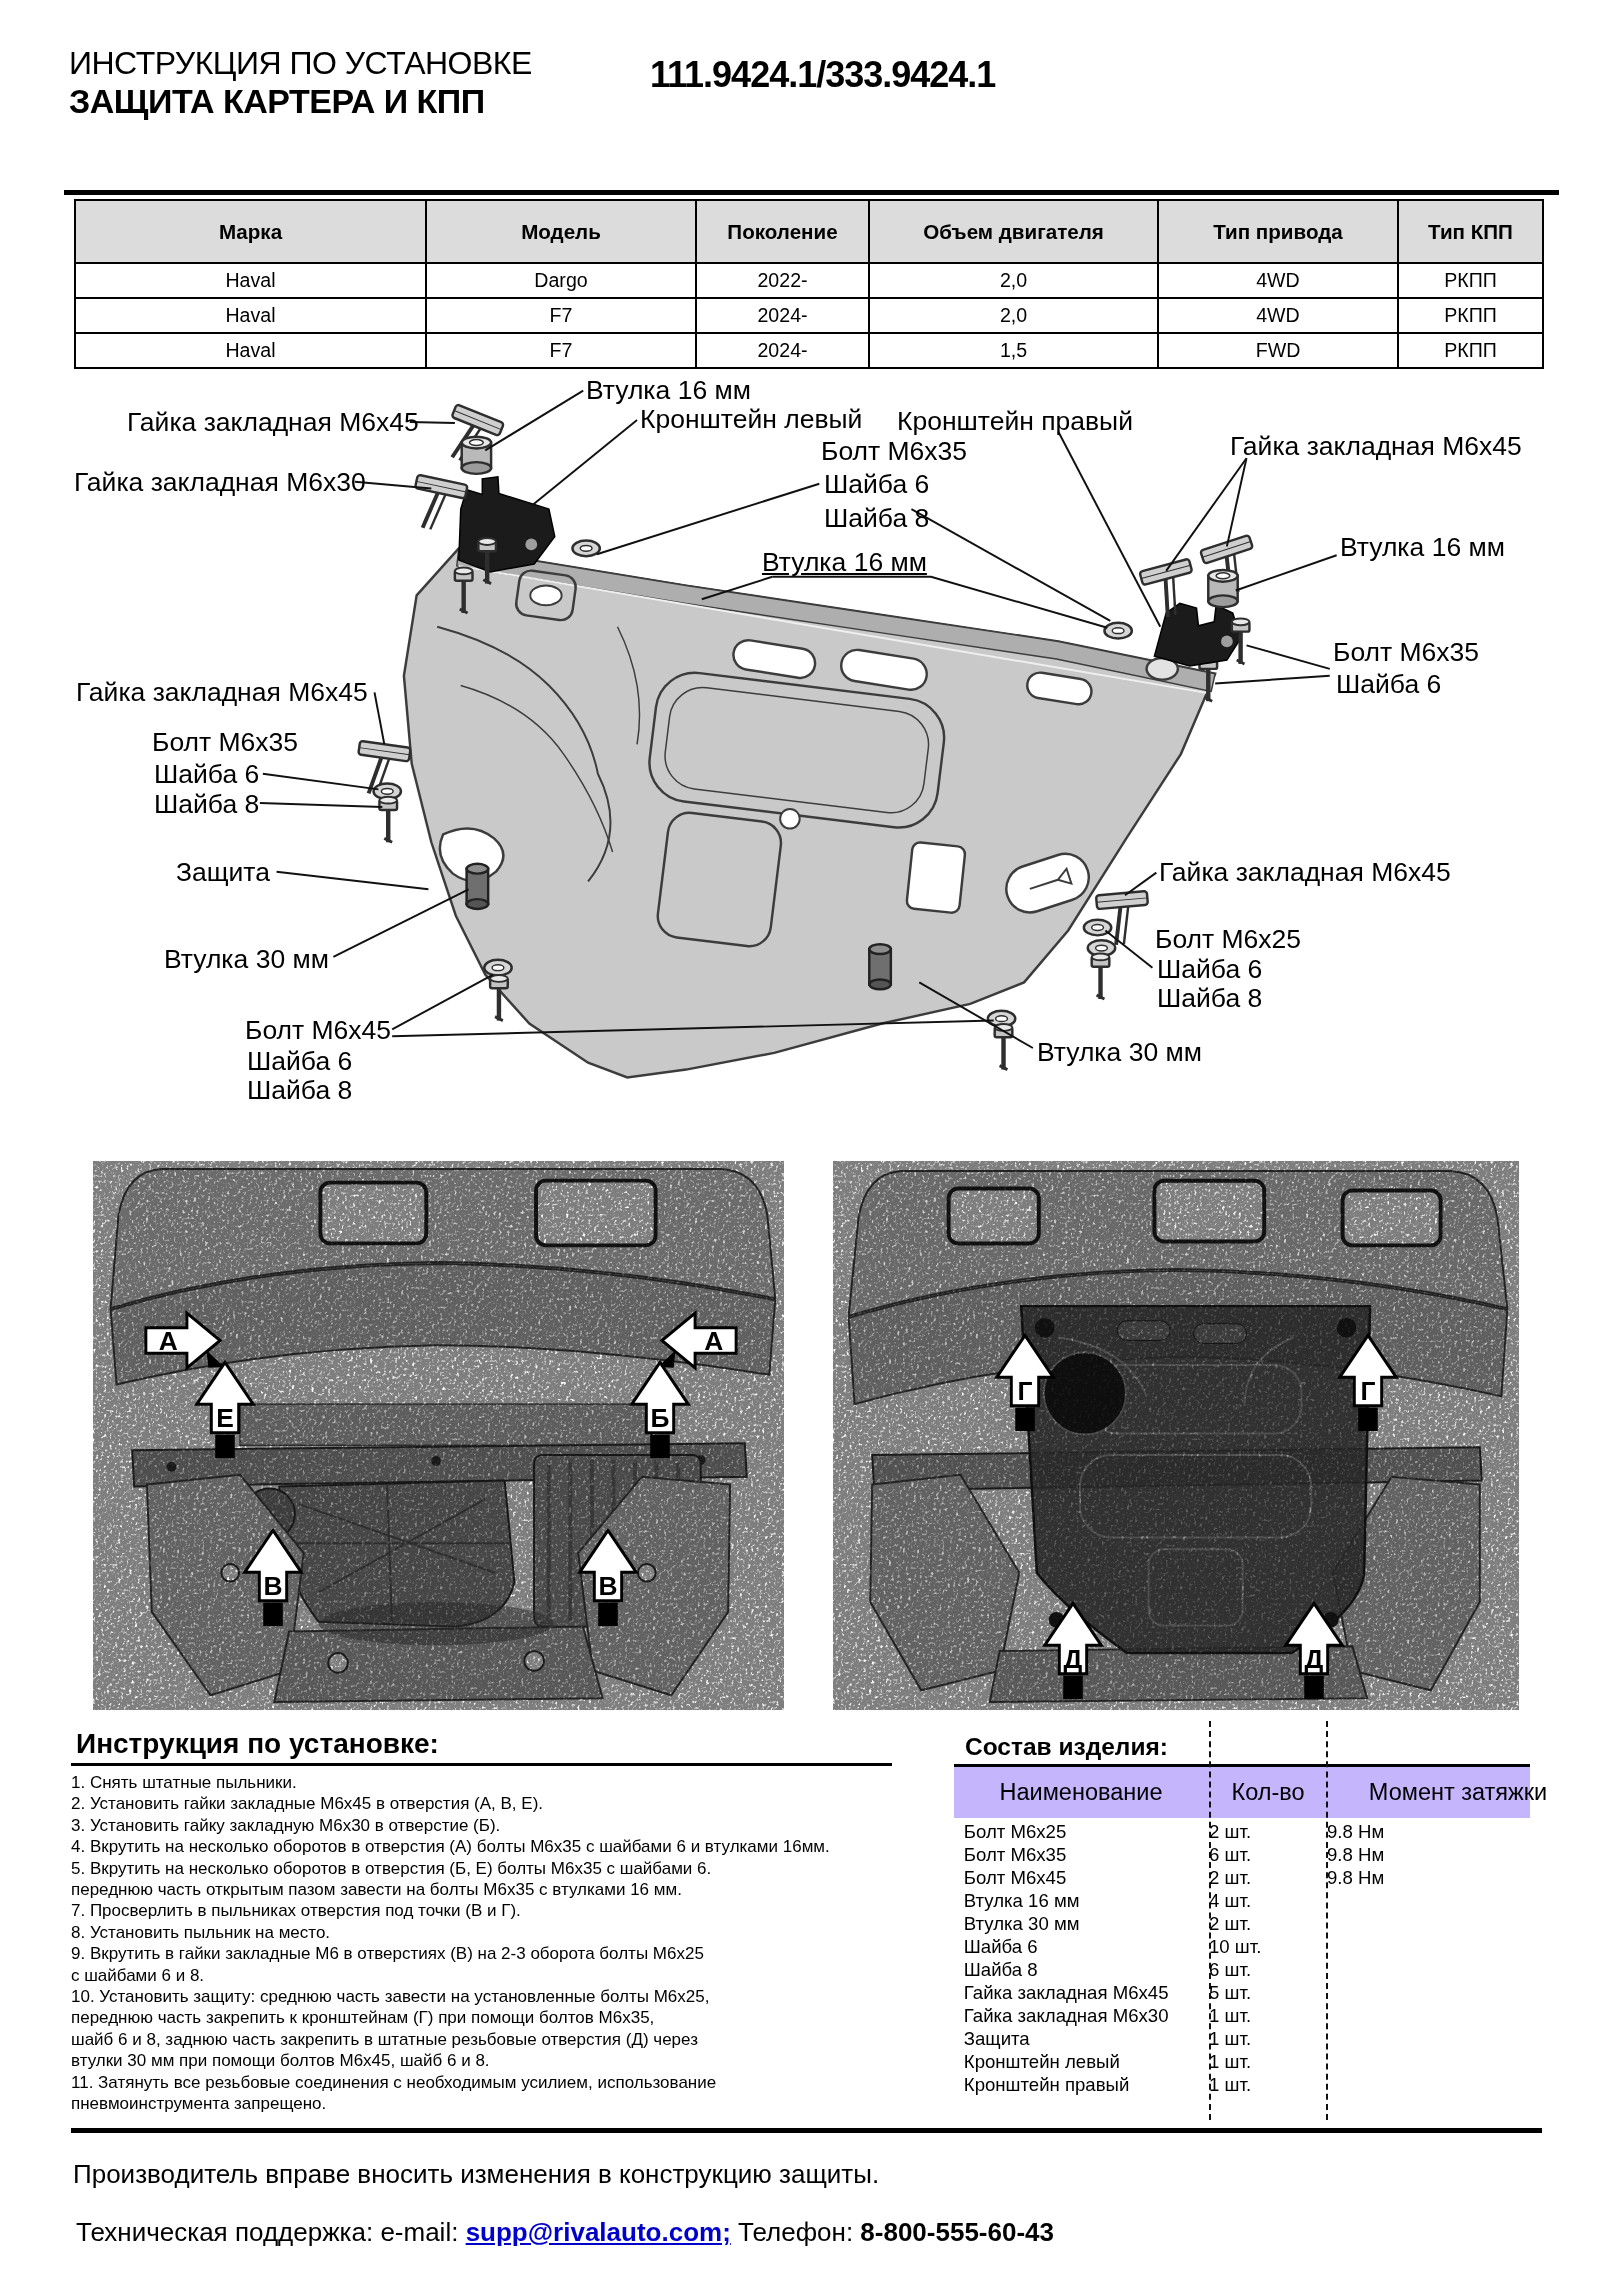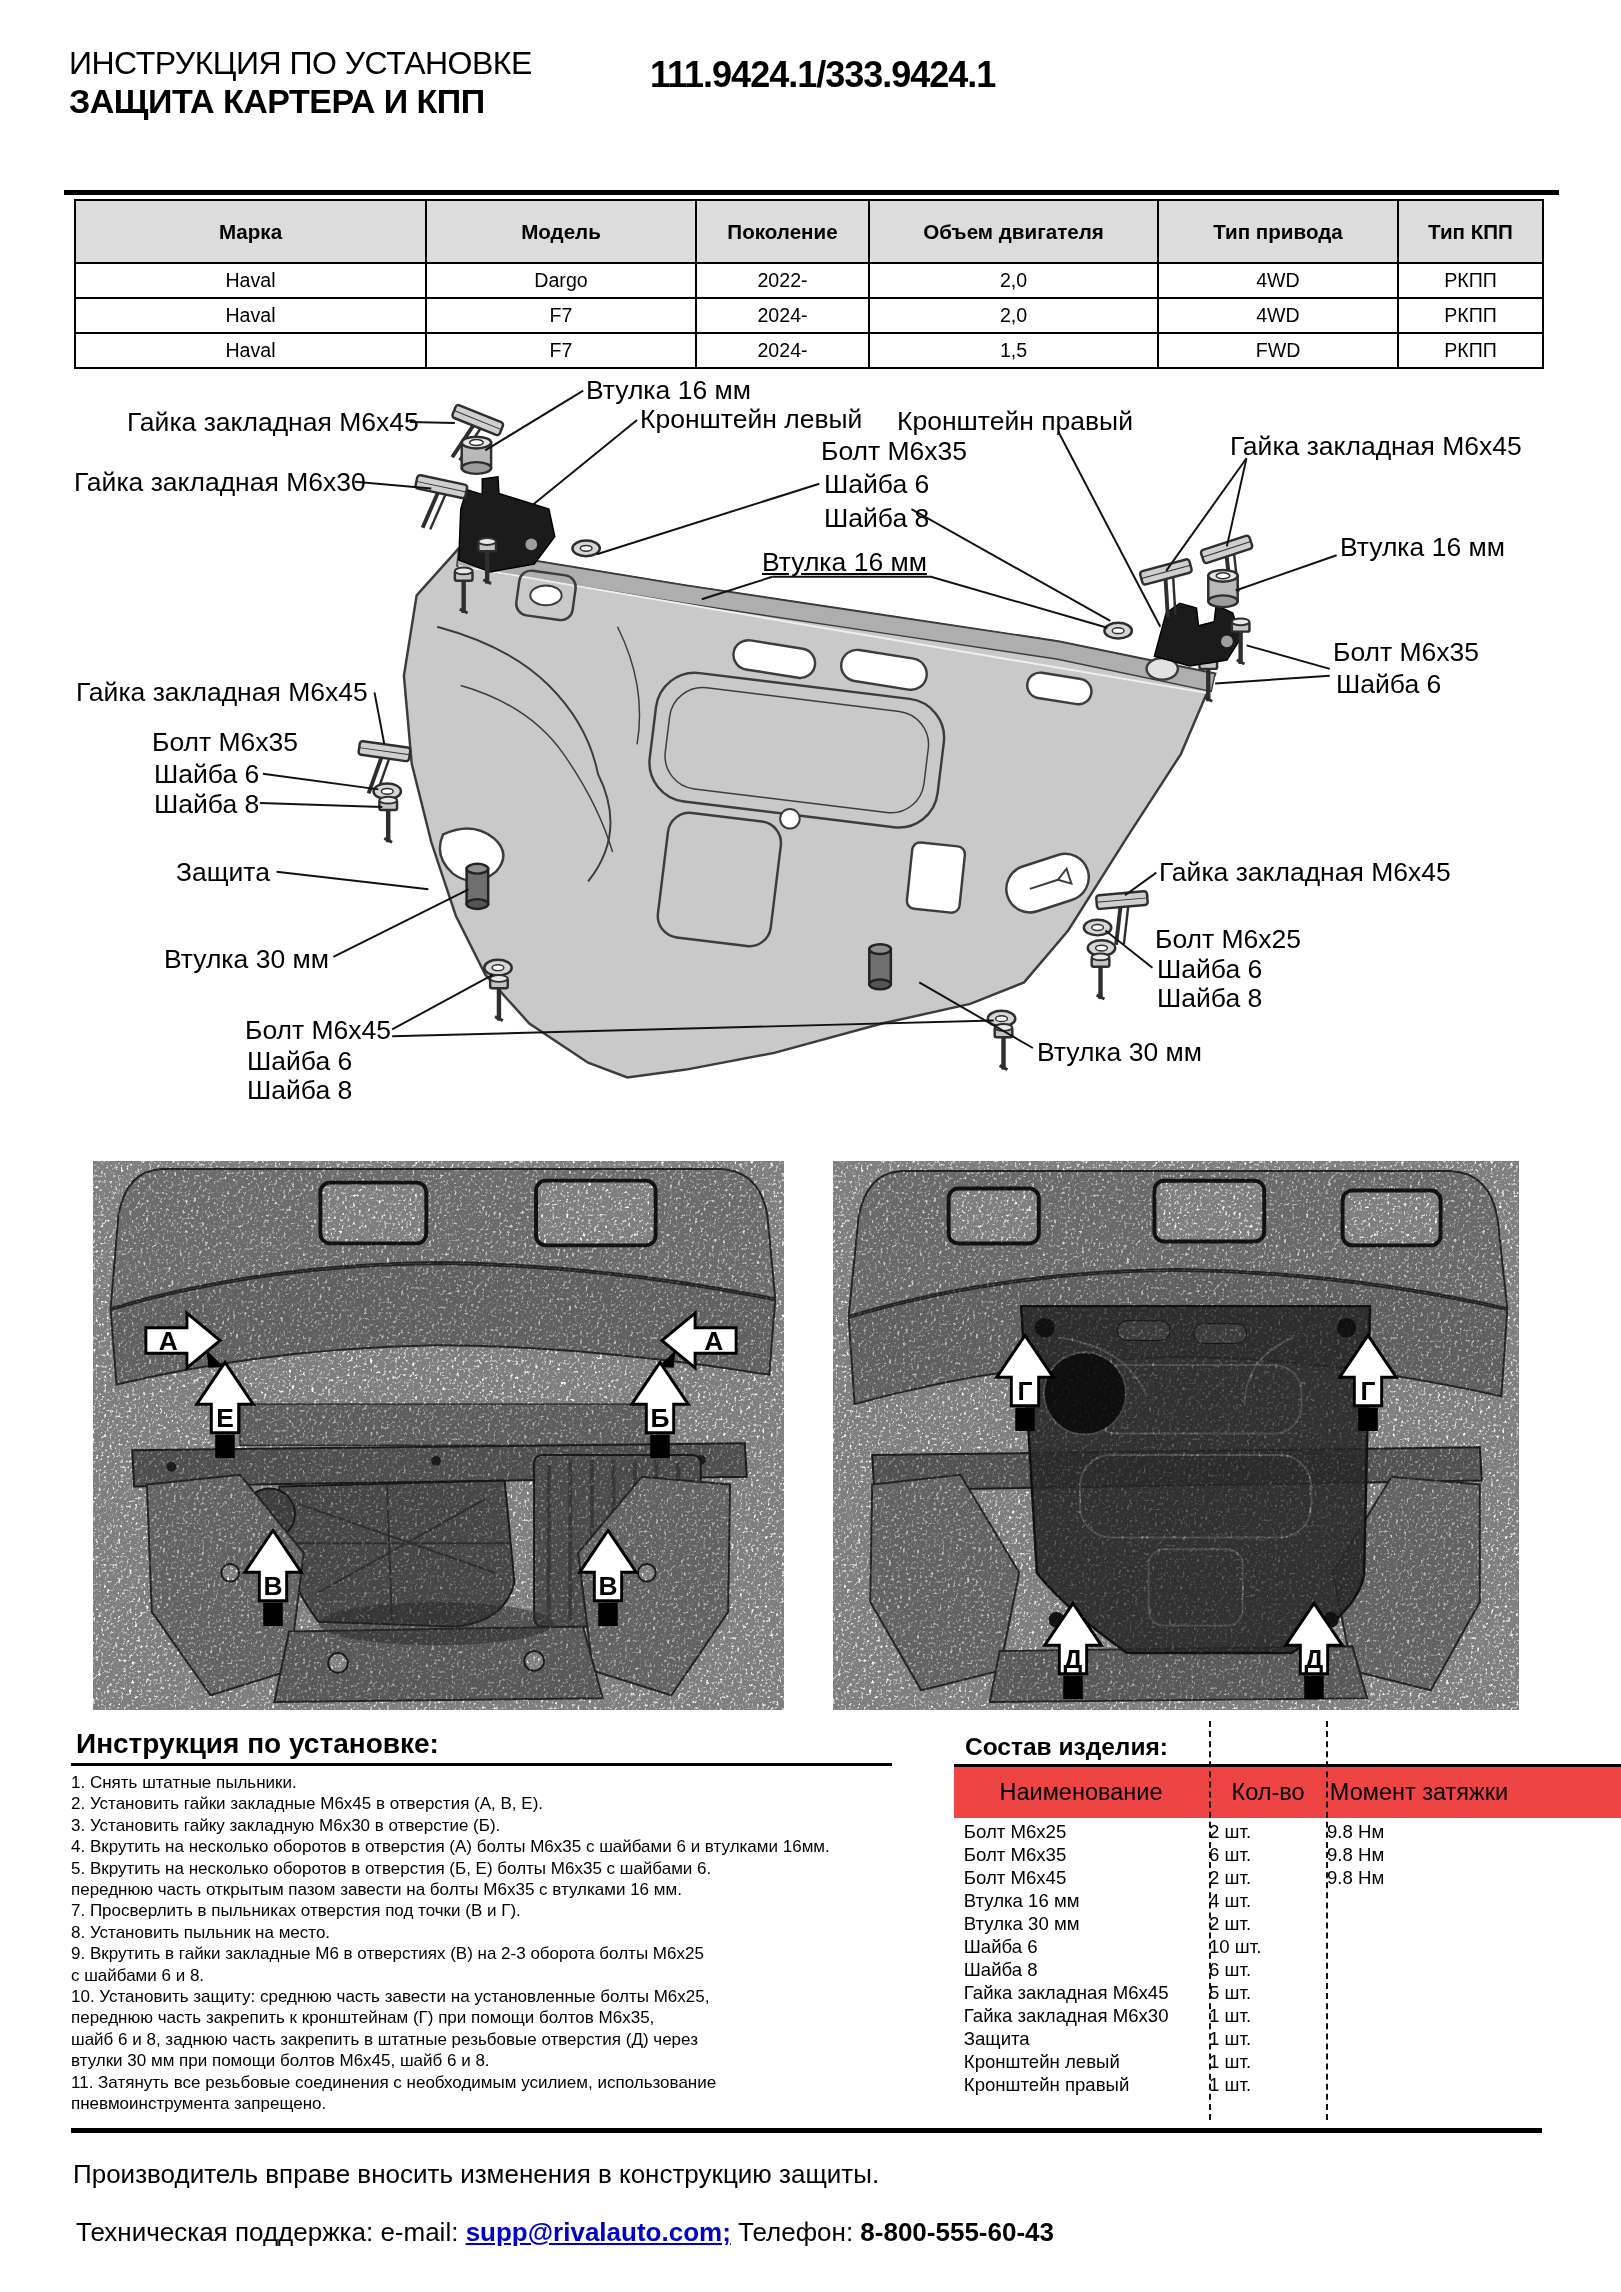--- a/index.html
+++ b/index.html
@@ -16,21 +16,21 @@
   #fitment th,#fitment td{border:2px solid #000;text-align:center;padding:0;}
   #fitment th{height:61px;background:#dcdcdc;font-size:20.6px;font-weight:bold;}
   #fitment td{height:33px;font-size:19.6px;font-weight:normal;}
   
   .callout{position:absolute;font-size:26.5px;white-space:nowrap;line-height:1;}
   
   #instr-heading{left:76px;top:1728px;font-size:28px;font-weight:bold;}
   #instr-list{left:71px;top:1772px;width:829px;font-size:17px;line-height:21.4px;}
   
   #parts-heading{left:965px;top:1733px;font-size:24.5px;font-weight:bold;}
-  #parts-header{left:954px;top:1764px;width:668px;height:51px;background:#ef4444;border-top:3.9px solid #000;}
+  #parts-header{left:954px;top:1764px;width:576px;height:51px;background:#c4b5fd;border-top:3.9px solid #000;}
   #parts-header span{position:absolute;top:11.8px;font-size:23.5px;transform:translateX(-50%);white-space:nowrap;}
   #parts-rows{left:954px;top:1821px;width:588px;}
   .prow{display:grid;grid-template-columns:255px 118px 216px;height:23px;font-size:18.6px;}
   .prow .pn{padding-left:9.8px;text-align:left;}
   .prow .pq,.prow .pt{}
   .dashv{position:absolute;width:0;border-left:2.5px dashed #111;}
   
   #footer1{left:73px;top:2159px;font-size:26px;}
   #footer2{left:76px;top:2217px;font-size:26px;}
   #footer2 .email{color:#0000cc;font-weight:bold;}
@@ -384,21 +384,21 @@
       <div>шайб 6 и 8, заднюю часть закрепить в штатные резьбовые отверстия (Д) через</div>
       <div>втулки 30 мм при помощи болтов М6х45, шайб 6 и 8.</div>
       <div>11. Затянуть все резьбовые соединения с необходимым усилием, использование</div>
       <div>пневмоинструмента запрещено.</div>
     </div>
 
   <div class="abs" id="parts-heading">Состав изделия:</div>
   <div class="abs" id="parts-header">
     <span style="left:127px;">Наименование</span>
     <span style="left:314px;">Кол-во</span>
-    <span style="left:465px;text-align:right;">Момент затяжки</span>
+    <span style="left:504px;text-align:right;">Момент затяжки</span>
   </div>
   <div class="dashv" style="left:1209px;top:1721px;height:399px;"></div>
   <div class="dashv" style="left:1326px;top:1721px;height:399px;"></div>
   <div class="abs" id="parts-rows">
       <div class="prow">
         <span class="pn">Болт М6х25</span>
         <span class="pq">2 шт.</span>
         <span class="pt">9.8 Нм</span>
       </div>
       <div class="prow">

